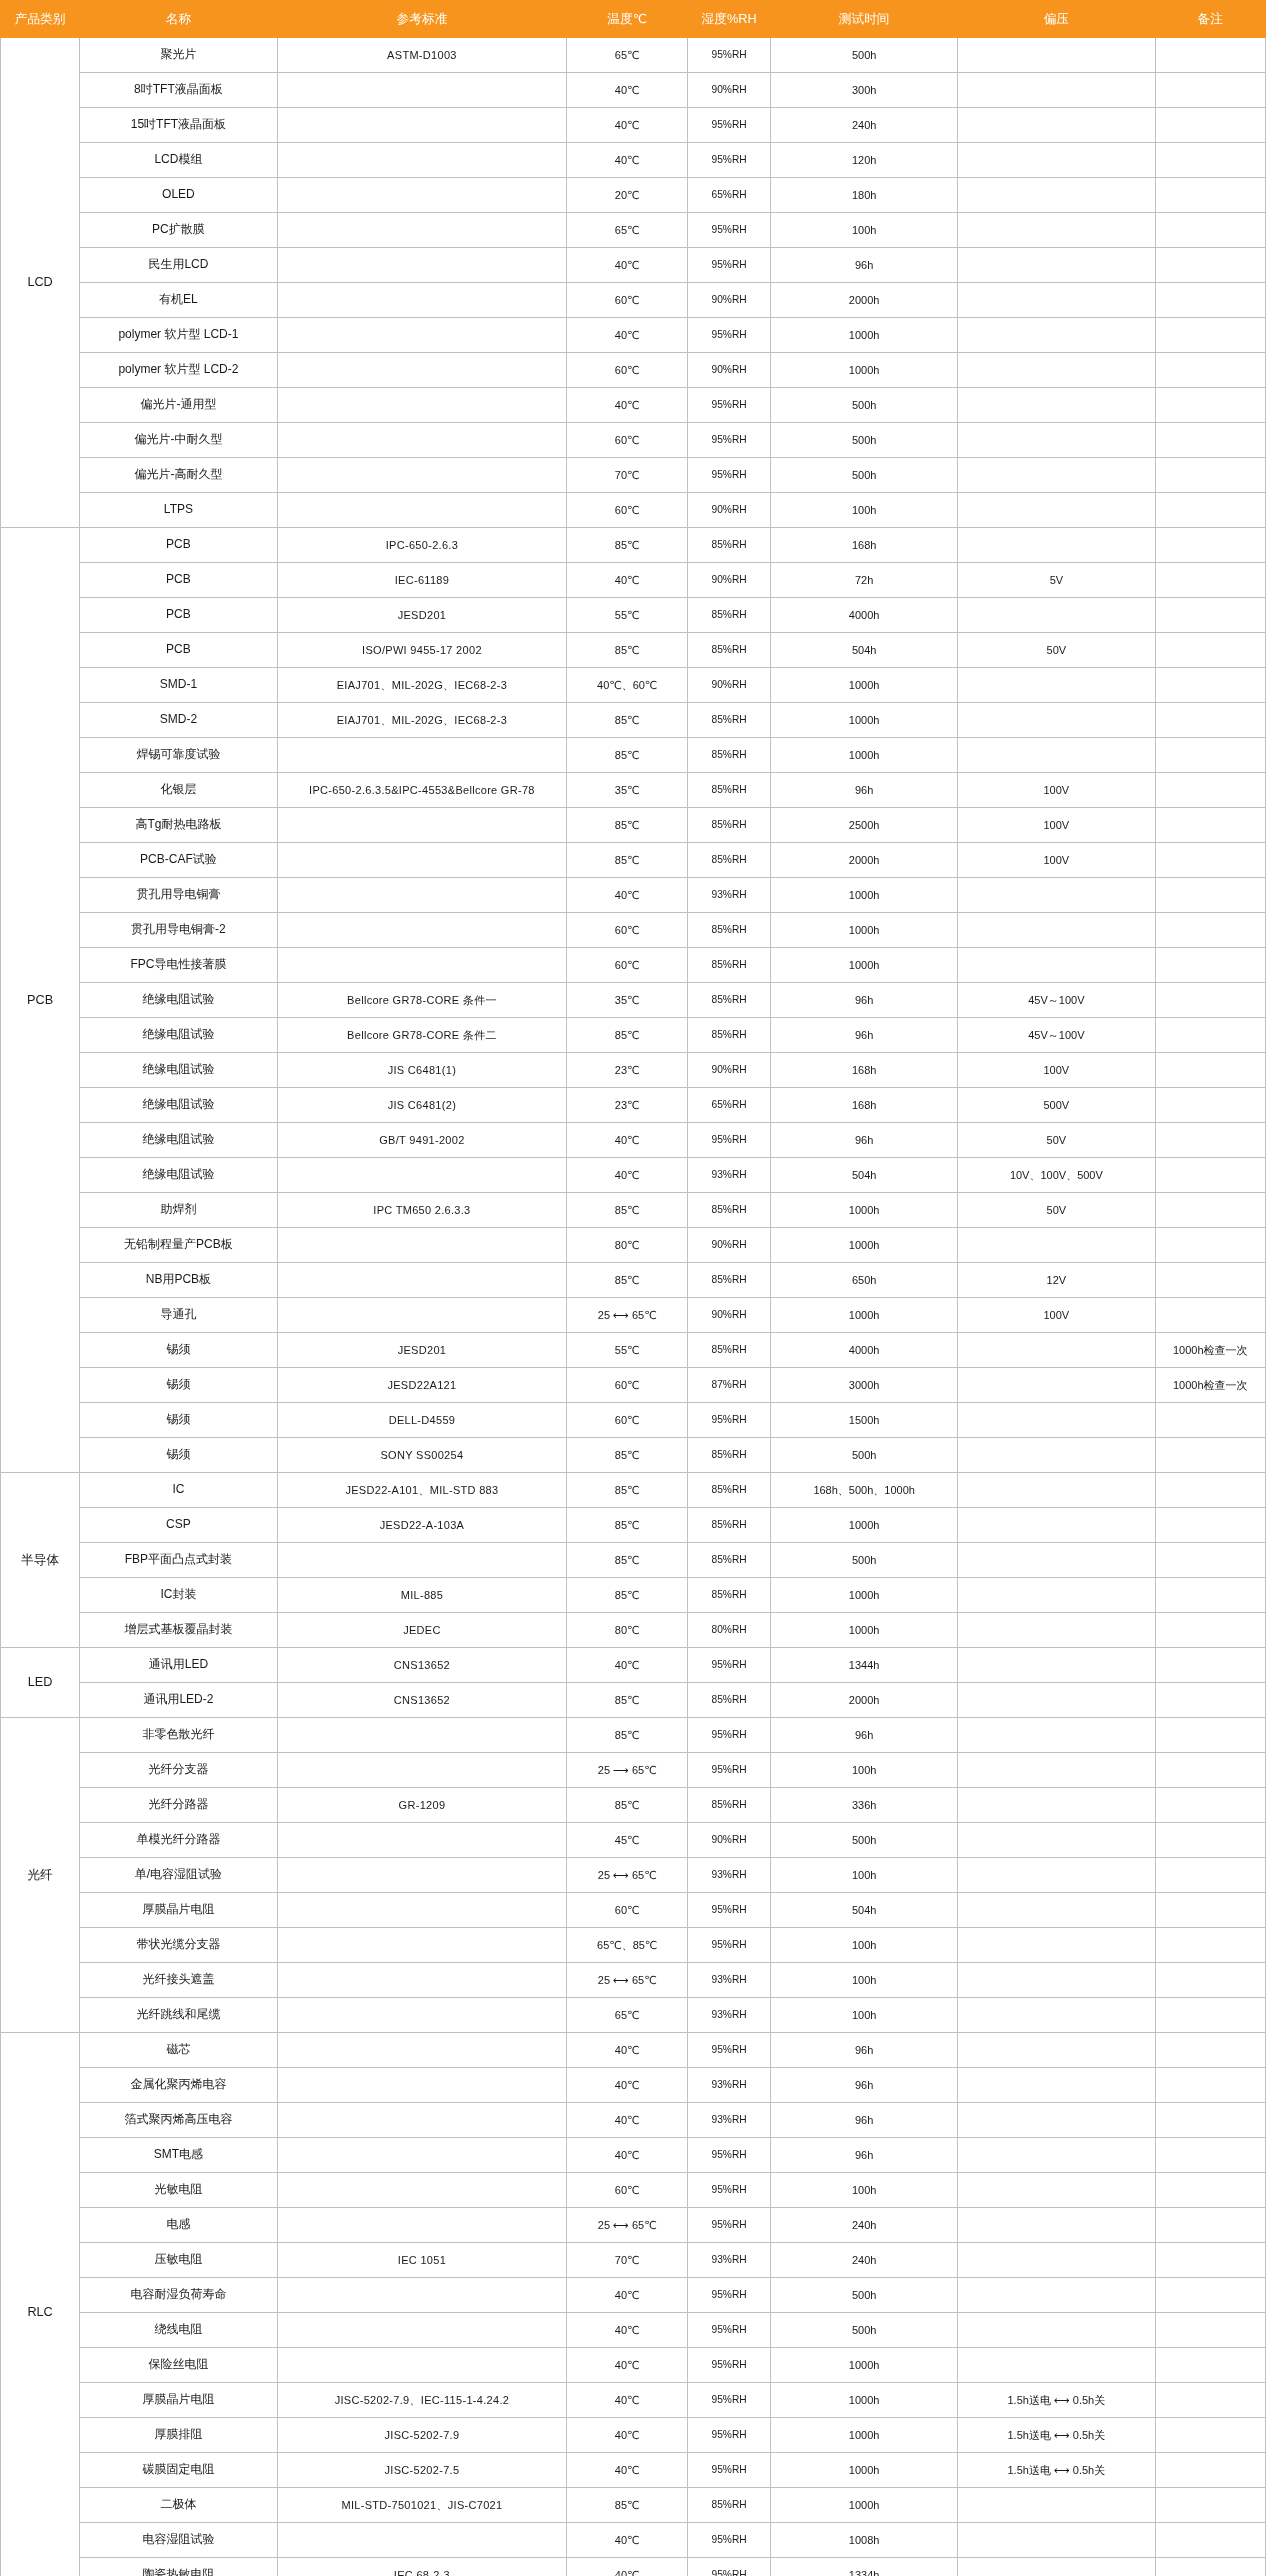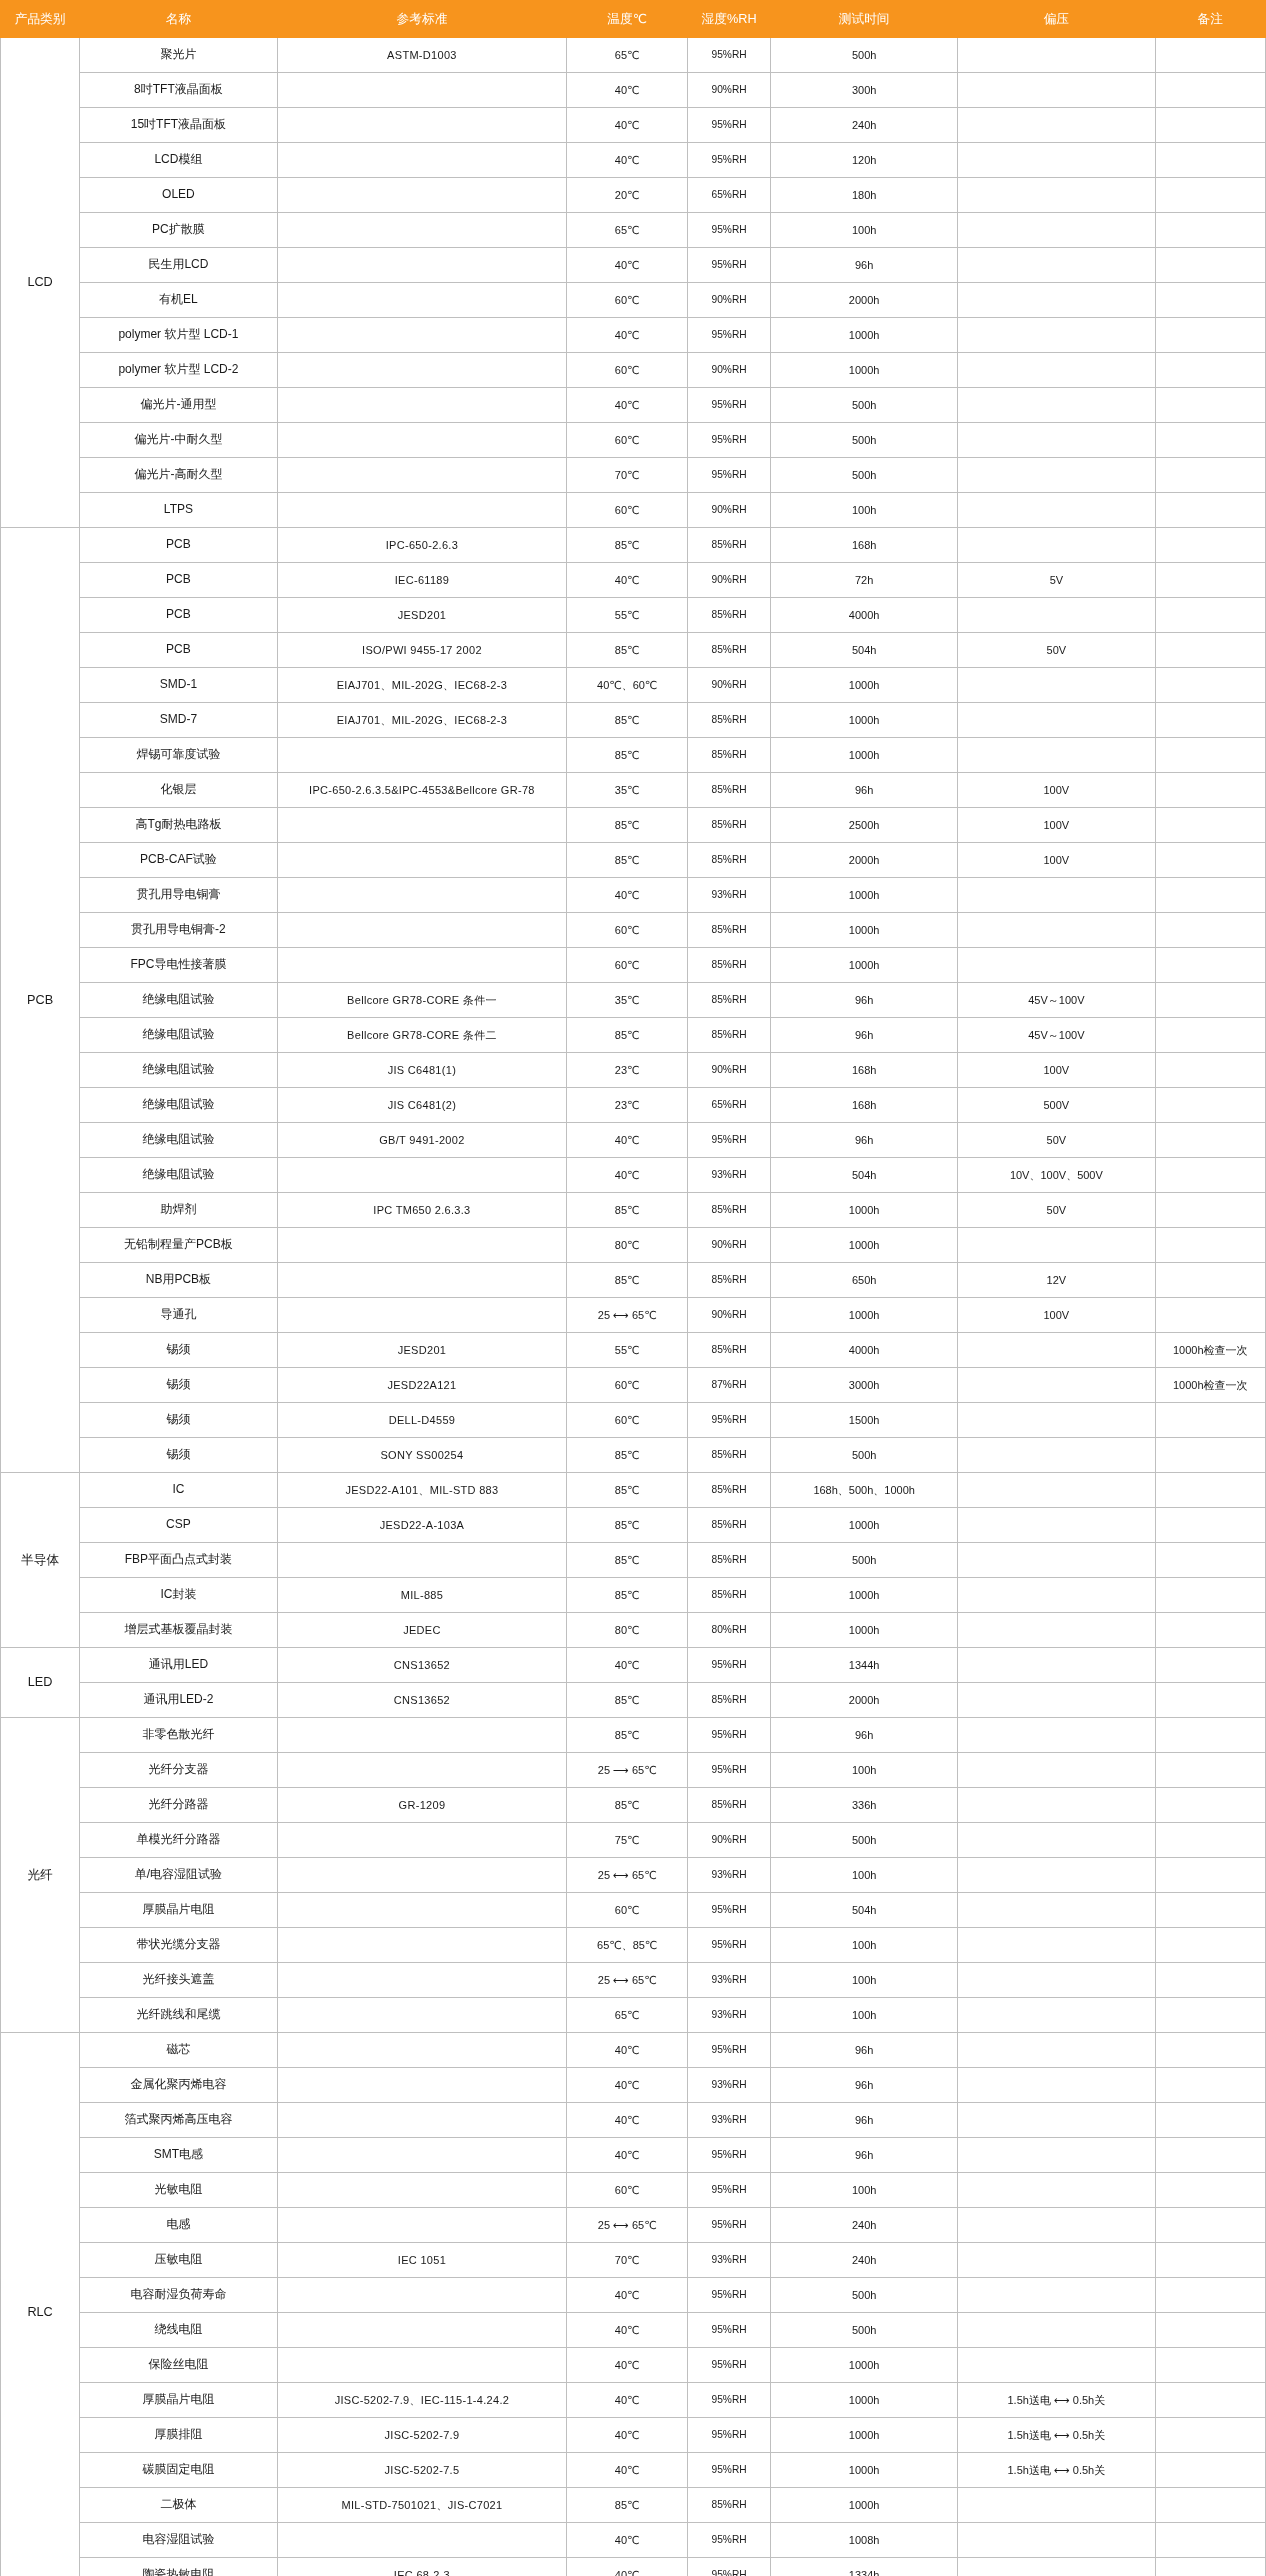--- a/index.html
+++ b/index.html
@@ -220,21 +220,21 @@
         <tr>
           <td class="name">SMD-1</td>
           <td class="std">EIAJ701、MIL-202G、IEC68-2-3</td>
           <td class="temp">40℃、60℃</td>
           <td class="hum">90%RH</td>
           <td class="time">1000h</td>
           <td class="bias"></td>
           <td class="note"></td>
         </tr>
         <tr>
-          <td class="name">SMD-7</td>
+          <td class="name">SMD-2</td>
           <td class="std">EIAJ701、MIL-202G、IEC68-2-3</td>
           <td class="temp">85℃</td>
           <td class="hum">85%RH</td>
           <td class="time">1000h</td>
           <td class="bias"></td>
           <td class="note"></td>
         </tr>
         <tr>
           <td class="name">焊锡可靠度试验</td>
           <td class="std"></td>
@@ -513,21 +513,21 @@
           <td class="std">GR-1209</td>
           <td class="temp">85℃</td>
           <td class="hum">85%RH</td>
           <td class="time">336h</td>
           <td class="bias"></td>
           <td class="note"></td>
         </tr>
         <tr>
           <td class="name">单模光纤分路器</td>
           <td class="std"></td>
-          <td class="temp">75℃</td>
+          <td class="temp">45℃</td>
           <td class="hum">90%RH</td>
           <td class="time">500h</td>
           <td class="bias"></td>
           <td class="note"></td>
         </tr>
         <tr>
           <td class="name">单/电容湿阻试验</td>
           <td class="std"></td>
           <td class="temp">25 ⟷ 65℃</td>
           <td class="hum">93%RH</td>

